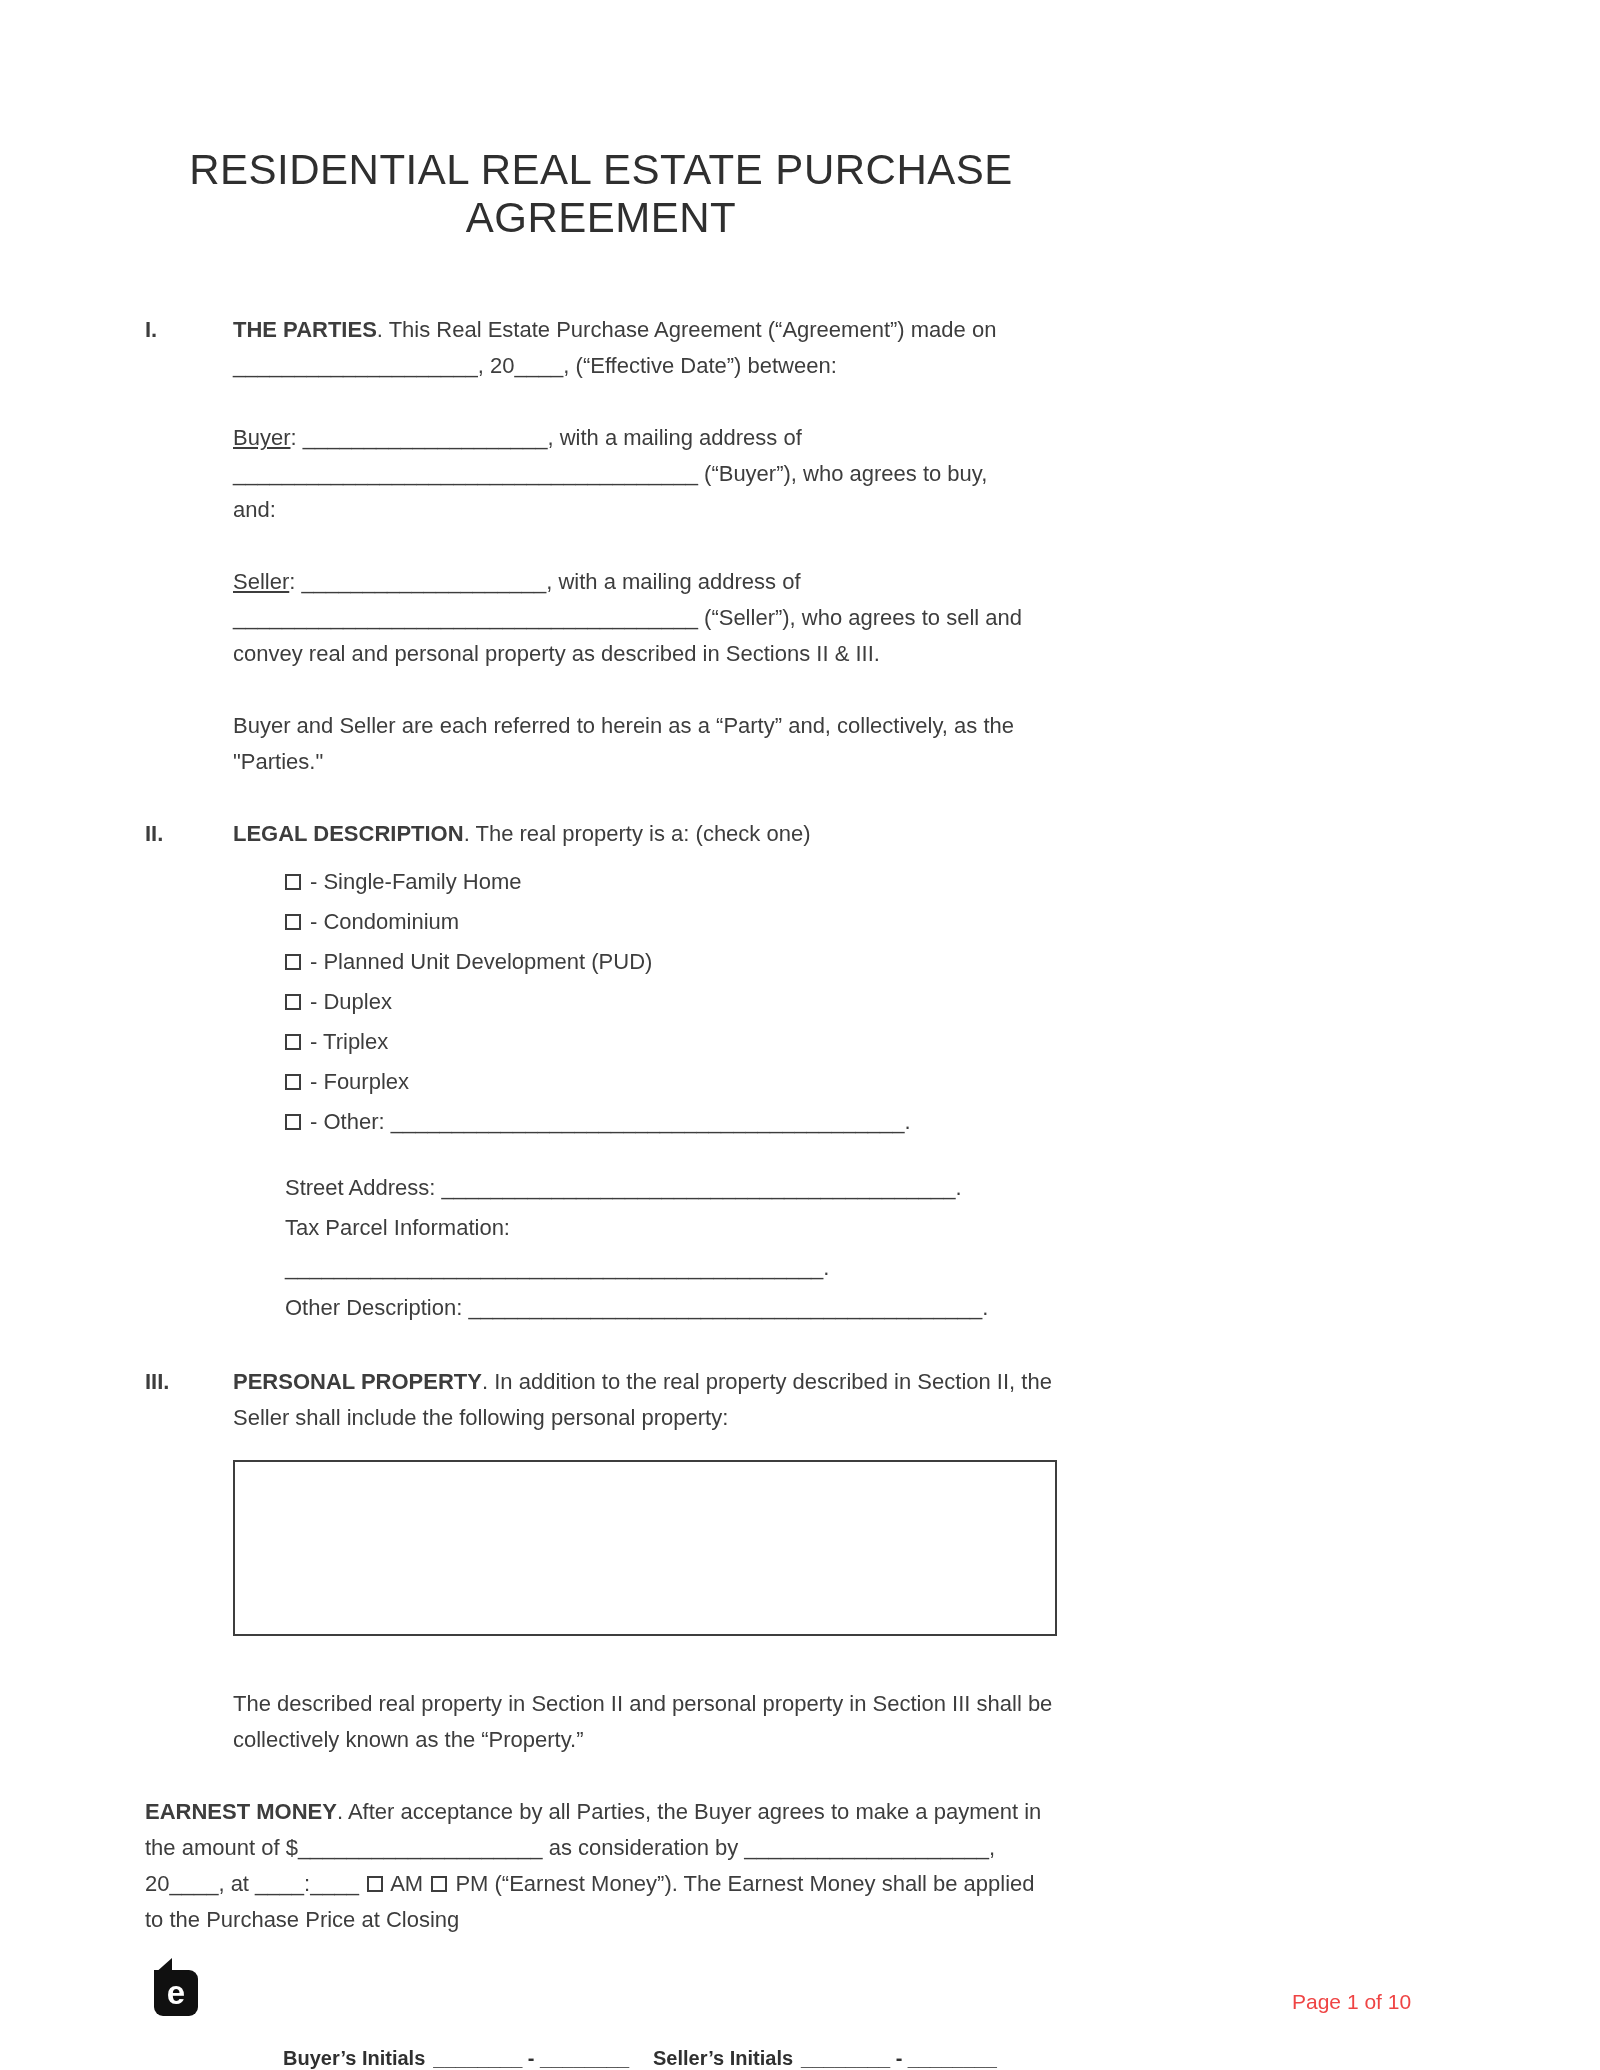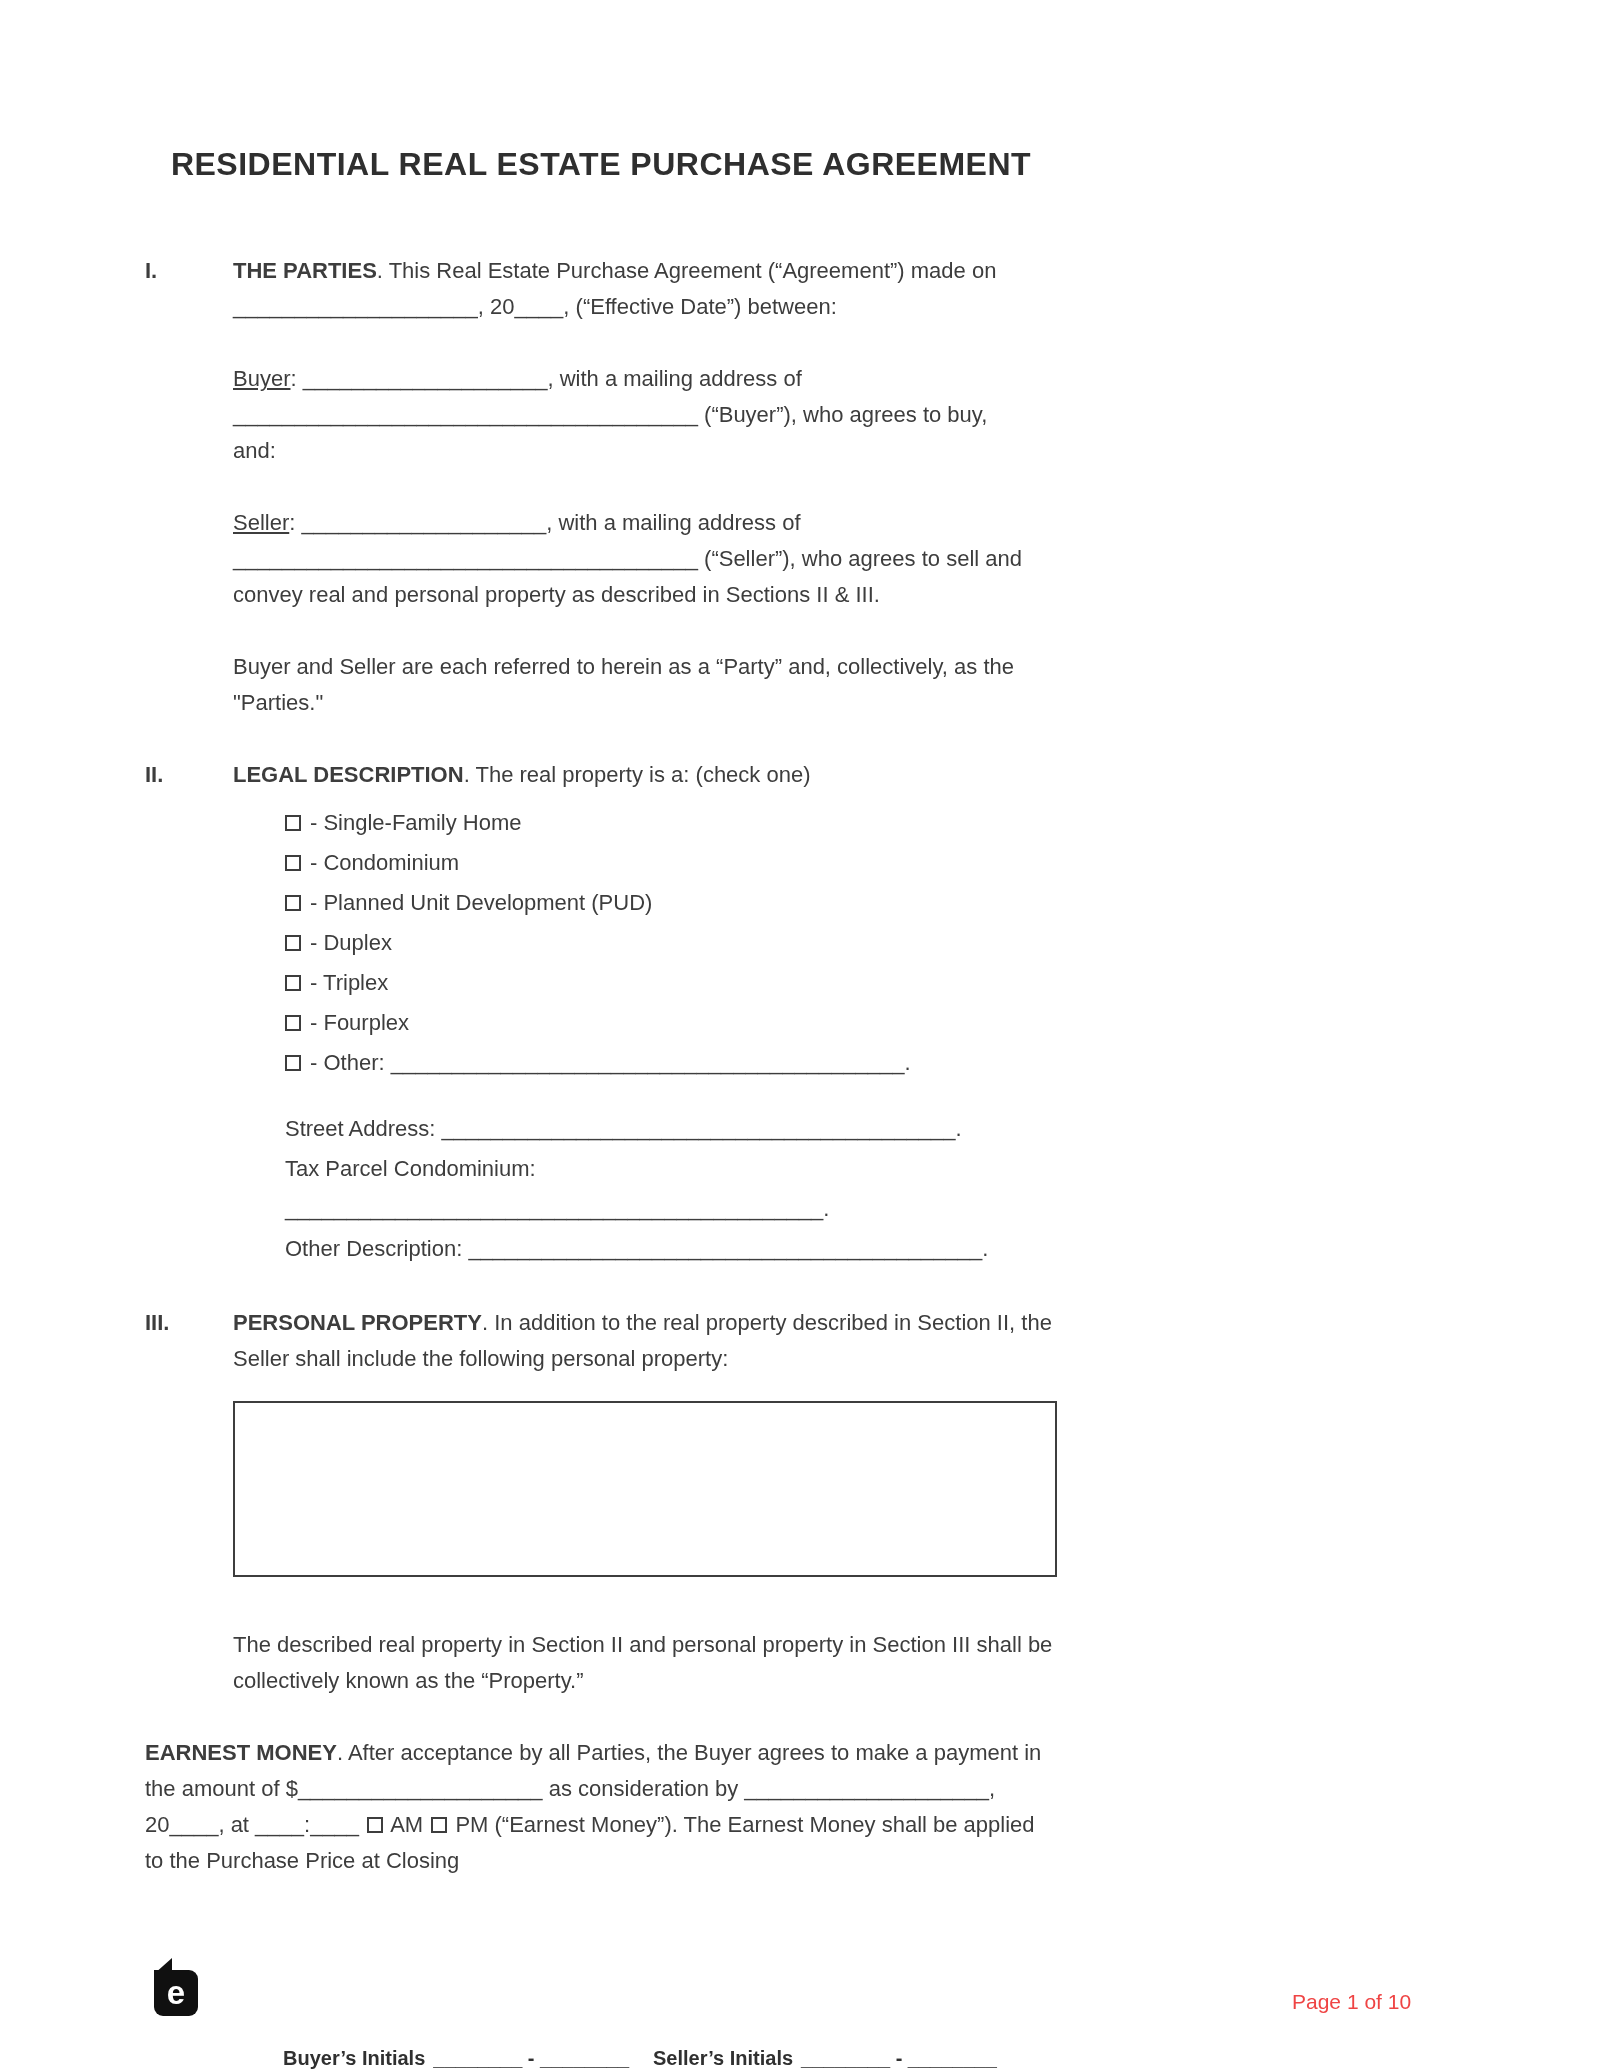--- a/index.html
+++ b/index.html
@@ -7,21 +7,21 @@
   body {
     width: 1600px; height: 2070px;
     background: #ffffff;
     font-family: "Liberation Sans", "DejaVu Sans", sans-serif;
     color: #3d3d3d;
     position: relative;
     overflow: hidden;
   }
   .content { position: absolute; left: 145px; top: 146px; width: 912px; }
   .title {
-    font-size: 32px; font-weight: 700; letter-spacing: 0.5px;
+    font-size: 42px; font-weight: 400; letter-spacing: 0.5px;
     text-align: center; color: #2f2f2f; margin: 0 0 70px 0;
   }
   .sec { display: flex; }
   .num { flex: 0 0 88px; width: 88px; font-weight: 700; font-size: 22px; line-height: 36px; }
   .secbody { flex: 1; font-size: 22px; line-height: 36px; }
   p { margin: 0 0 36px 0; }
   .b { font-weight: 700; }
   .u { text-decoration: underline; }
   .mb10 { margin-bottom: 10px; }
   .mb24 { margin-bottom: 24px; }
@@ -80,21 +80,21 @@
         <li><span class="cb"></span><span>- Single-Family Home</span></li>
         <li><span class="cb"></span><span>- Condominium</span></li>
         <li><span class="cb"></span><span>- Planned Unit Development (PUD)</span></li>
         <li><span class="cb"></span><span>- Duplex</span></li>
         <li><span class="cb"></span><span>- Triplex</span></li>
         <li><span class="cb"></span><span>- Fourplex</span></li>
         <li><span class="cb"></span><span>- Other: __________________________________________.</span></li>
       </ul>
       <div class="addr">
         <div>Street Address: __________________________________________.</div>
-        <div>Tax Parcel Condominium: ____________________________________________.</div>
+        <div>Tax Parcel Information: ____________________________________________.</div>
         <div>Other Description: __________________________________________.</div>
       </div>
     </div>
   </section>
 
   <section class="sec">
     <div class="num">III.</div>
     <div class="secbody">
       <p class="mb24"><span class="b">PERSONAL PROPERTY</span><span>. In addition to the real property described in Section II, the Seller shall include the following personal property:</span></p>
       <div class="ppbox"></div>

